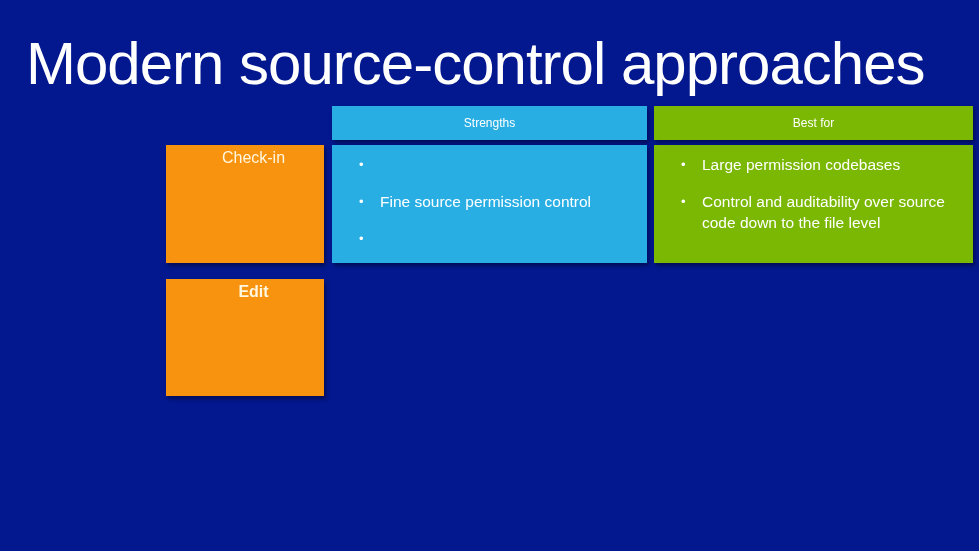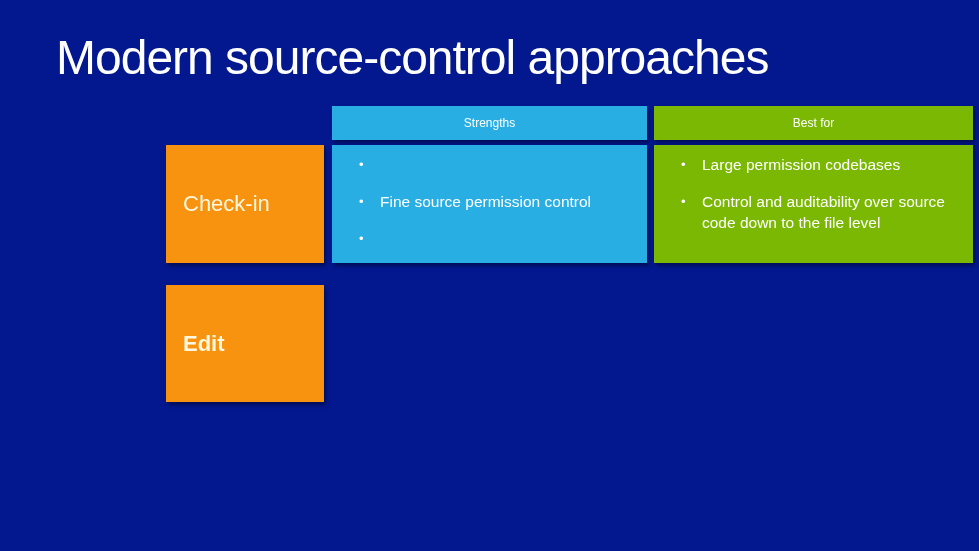--- a/index.html
+++ b/index.html
@@ -20,28 +20,27 @@
     position: relative;
     width: 979px;
     height: 551px;
     background: var(--bg);
     overflow: hidden;
   }
 
   .slide-title {
     position: absolute;
     left: 26px;
-    top: 30px;
-    font-size: 48px;
+    top: 36px;
+    font-size: 60px;
     font-weight: 300;
     letter-spacing: -1px;
     line-height: 56px;
     color: var(--title-text);
     white-space: nowrap;
-    margin-left: 30px;
   }
 
   .panel {
     position: absolute;
     box-shadow: 2px 3px 4px rgba(0, 0, 25, 0.45);
   }
 
   .col-header {
     height: 34px;
     line-height: 34px;
@@ -54,28 +53,27 @@
 
   .header-strengths { left: 332px; top: 106px; width: 315px; }
   .header-bestfor   { left: 654px; top: 106px; width: 319px; }
 
   .row-label {
     left: 166px;
     width: 158px;
     background: var(--orange);
     color: var(--orange-box-text);
     display: flex;
-    flex-direction: column;
     justify-content: center;
     padding-left: 17px;
-    font-size: 22px;
+    font-size: 16px;
     line-height: 26px;
   }
   .row-label-checkin { top: 145px; height: 118px; font-weight: 400; }
-  .row-label-edit    { top: 285px; height: 117px; font-weight: 700; }
+  .row-label-edit    { top: 279px; height: 117px; font-weight: 700; }
 
   .content-box {
     top: 145px;
     height: 118px;
     color: var(--bullet-text);
   }
   .content-box.cyan  { left: 332px; width: 315px; background: var(--cyan); }
   .content-box.green { left: 654px; width: 319px; background: var(--green); }
 
   .bullet-list {

